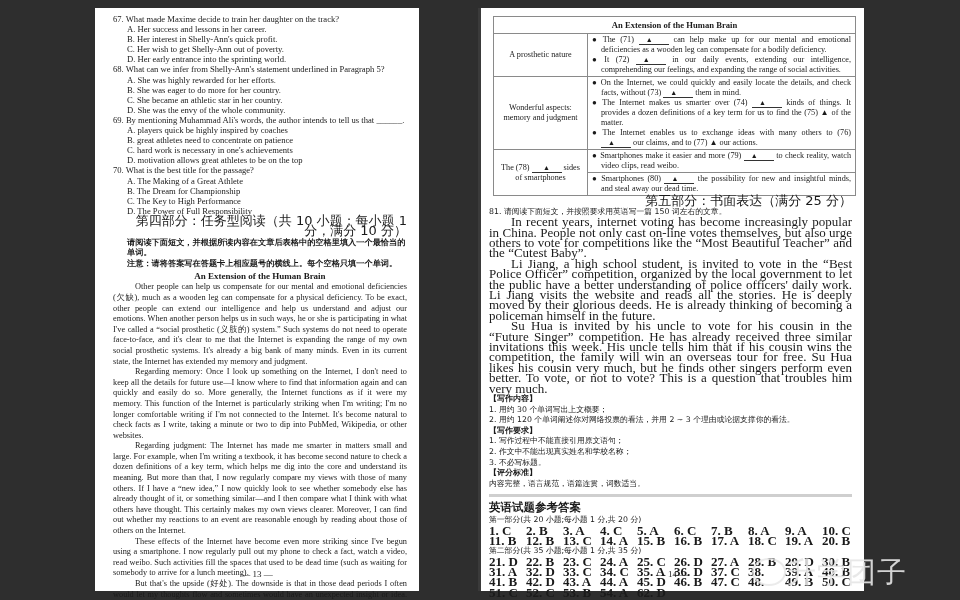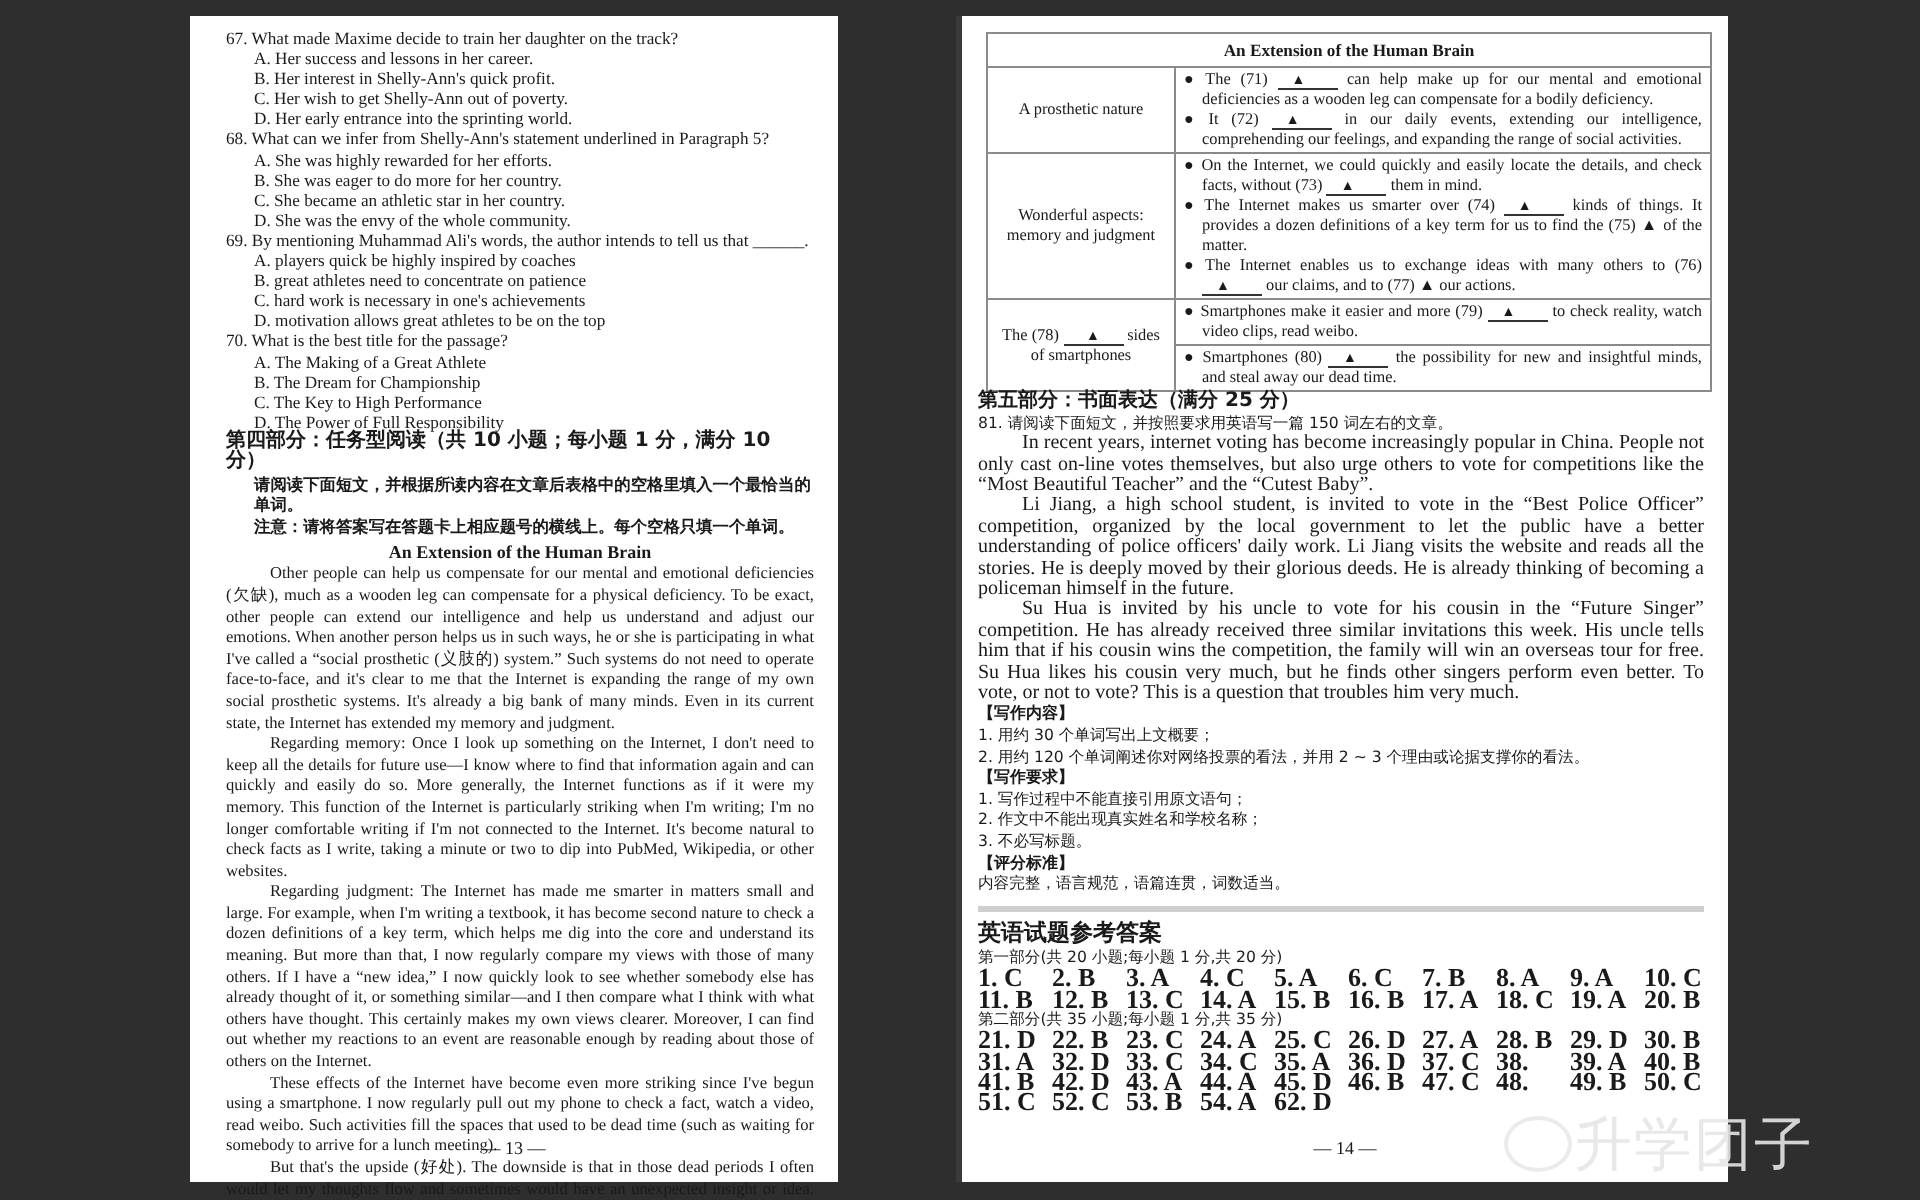--- a/index.html
+++ b/index.html
@@ -4,33 +4,33 @@
 <style>
   html, body { margin:0; padding:0; }
   body { width:960px; height:600px; background:#2e2e2e; position:relative; overflow:hidden;
          font-family:"Liberation Serif", "DejaVu Serif", serif; color:#1a1a1a; }
   .page { position:absolute; background:#ffffff; top:8px; height:583px; box-sizing:border-box; }
   #page-left { left:95px; width:324px; padding:6px 12px 0 18px; }
   #page-right { left:481px; width:383px; padding:6px 12px 0 8px; }
   .divider { position:absolute; left:478px; top:8px; width:3px; height:583px; background:#3a3a3a; }
   .q { font-size:8.6px; line-height:10.1px; }
   .opt { font-size:8.6px; line-height:10.1px; padding-left:14px; }
-  .sec-h { font-size:10px; line-height:10.5px; font-weight:bold; font-family:"DejaVu Sans", sans-serif; }
+  .sec-h { font-size:13px; line-height:10.5px; font-weight:normal; font-family:"DejaVu Sans", sans-serif;text-align:right; }
   .sec-note { font-size:8.2px; line-height:10.5px; padding-left:14px; font-weight:bold; font-family:"DejaVu Sans", sans-serif; }
   .art-title { text-align:center; font-weight:bold; font-size:9px; line-height:11px; margin-top:3px; }
   .para { font-size:8.3px; line-height:10.6px; text-align:justify; text-indent:22px; margin:0; }
   .pageno { position:absolute; bottom:12px; left:0; right:0; text-align:center; font-size:9px; }
   table.task { border-collapse:collapse; width:363px; margin-left:4px; margin-top:2px; }
   table.task td, table.task th { border:1px solid #8a8a8a; font-size:8.2px; line-height:10px; padding:1px 4px; vertical-align:middle; }
   table.task th { font-weight:bold; font-size:8.6px; padding:3px; }
   td.left-col { text-align:center; width:85px; }
   .bul { padding-left:9px; text-indent:-9px; text-align:justify; }
   .bul::before { content:"\25CF"; font-size:8px; margin-right:3px; }
   .blank { display:inline-block; width:30px; border-bottom:1px solid #333; text-align:center; font-size:7px; line-height:7px; }
-  .essay { font-size:10px; line-height:10.4px; text-align:justify; text-indent:22px; margin:0; }
+  .essay { font-size:13px; line-height:10.4px; text-align:justify; text-indent:22px; margin:0; }
   .cn { font-family:"DejaVu Sans", sans-serif; font-size:7.8px; line-height:10.6px; }
   .cn-b { font-family:"DejaVu Sans", sans-serif; font-size:8px; line-height:10.6px; font-weight:bold; }
   .hr { height:3px; background:#cfcfcf; margin:5px 0 3px 0; }
   .ans-title { font-family:"DejaVu Sans", sans-serif; font-weight:bold; font-size:11.5px; line-height:15px; }
   .ans-grid { display:grid; grid-template-columns:repeat(10, 37px); font-size:13px; line-height:10.2px;font-weight:bold; }
   .watermark { position:absolute; left:745px; top:553px; color:rgba(230,230,230,0.9); font-family:"DejaVu Sans", sans-serif; font-size:29px; letter-spacing:1px; }
   .wm-icon { position:absolute; left:752px; top:558px; width:30px; height:24px; border:2px solid rgba(230,230,230,0.8); border-radius:50%; }
 </style>
 </head>
 <body>

